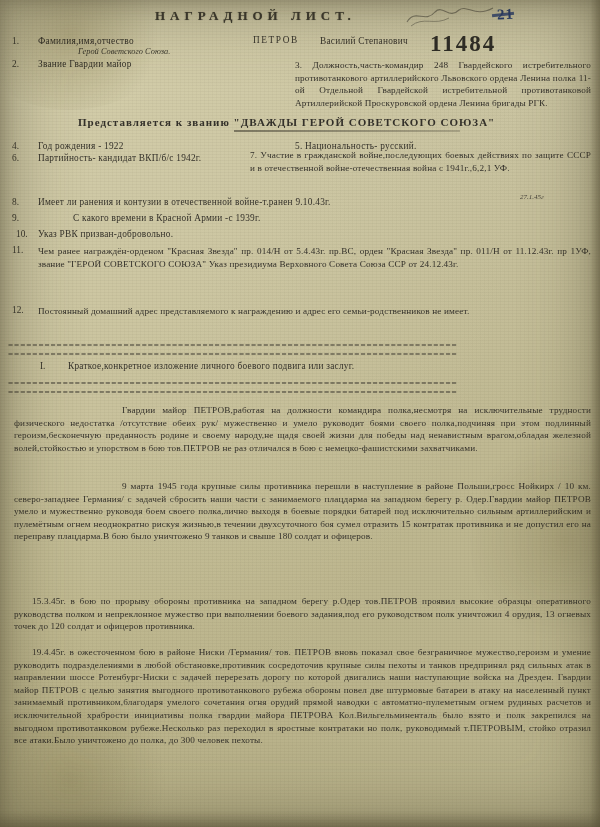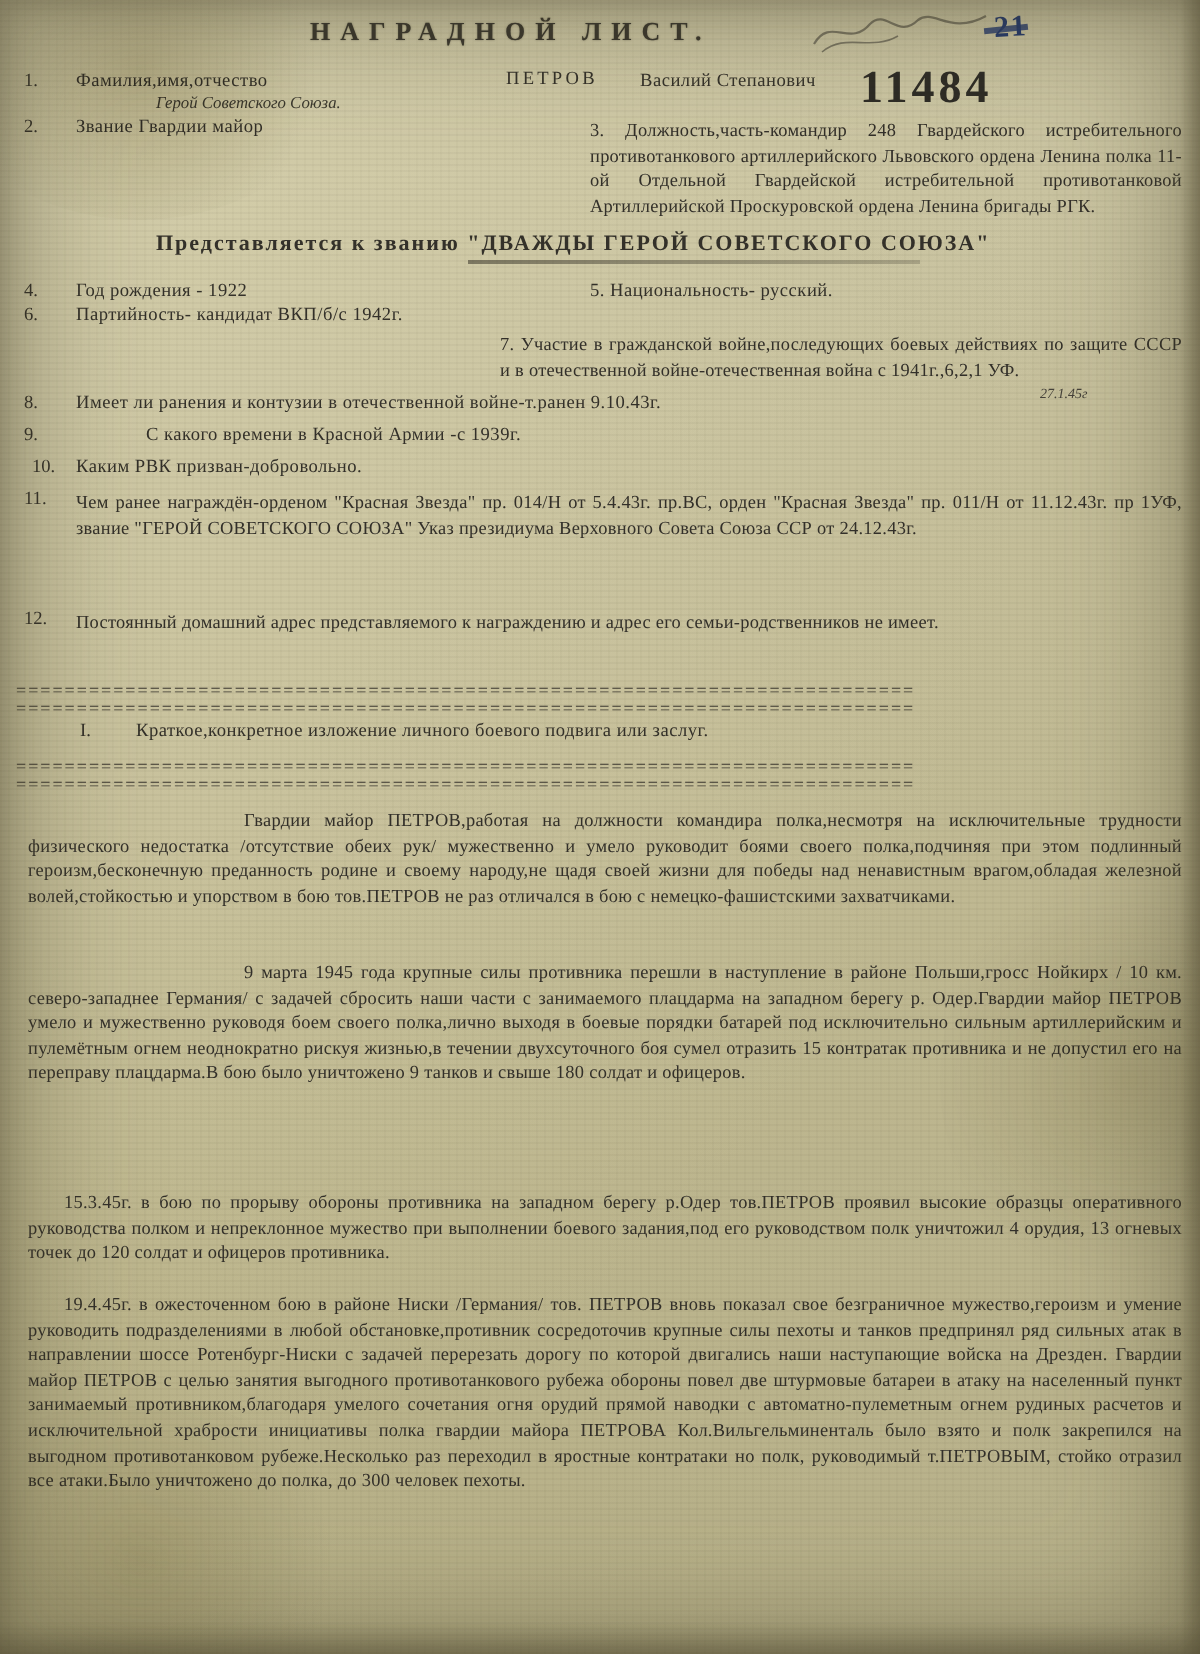--- a/index.html
+++ b/index.html
@@ -200,31 +200,31 @@
 
     <div class="line big" style="top:117px; left:78px;">Представляется к званию "ДВАЖДЫ ГЕРОЙ СОВЕТСКОГО СОЮЗА"</div>
     <div class="underline-wavy" style="top:130px; left:234px; width:226px;"></div>
 
     <div class="num" style="top:141px; left:12px;">4.</div>
     <div class="line" style="top:141px; left:38px;">Год рождения - 1922</div>
     <div class="line" style="top:141px; left:295px;">5. Национальность- русский.</div>
 
     <div class="num" style="top:153px; left:12px;">6.</div>
     <div class="line" style="top:153px; left:38px;">Партийность- кандидат ВКП/б/с 1942г.</div>
-    <div class="para" style="top:166px; left:250px; width:341px;">7. Участие в гражданской войне,последующих боевых действиях по защите СССР и в отечественной войне-отечественная война с 1941г.,6,2,1 УФ.</div>
+    <div class="para" style="top:149px; left:250px; width:341px;">7. Участие в гражданской войне,последующих боевых действиях по защите СССР и в отечественной войне-отечественная война с 1941г.,6,2,1 УФ.</div>
 
     <div class="num" style="top:197px; left:12px;">8.</div>
     <div class="line" style="top:197px; left:38px;">Имеет ли ранения и контузии в отечественной войне-т.ранен 9.10.43г.</div>
     <div class="smallmark" style="top:193px; left:520px;text-align:center;">27.1.45г</div>
 
     <div class="num" style="top:213px; left:12px;">9.</div>
     <div class="line" style="top:213px; left:38px;margin-left:35px;">С какого времени в Красной Армии -с 1939г.</div>
 
     <div class="num" style="top:229px; left:16px;">10.</div>
-    <div class="line" style="top:229px; left:38px;">Каким РВК призван-добровольно.</div>
+    <div class="line" style="top:229px; left:38px;">Указ РВК призван-добровольно.</div>
 
     <div class="num" style="top:245px; left:12px;">11.</div>
     <div class="para" style="top:245px; left:38px; width:553px;">Чем ранее награждён-орденом "Красная Звезда" пр. 014/Н от 5.4.43г. пр.ВС, орден "Красная Звезда" пр. 011/Н от 11.12.43г. пр 1УФ, звание "ГЕРОЙ СОВЕТСКОГО СОЮЗА" Указ президиума Верховного Совета Союза ССР от 24.12.43г.</div>
 
     <div class="num" style="top:305px; left:12px;">12.</div>
     <div class="para" style="top:305px; left:38px; width:553px;">Постоянный домашний адрес представляемого к награждению и адрес его семьи-родственников не имеет.</div>
 
     <div class="dashrow" style="top:340px; left:8px;">==========================================================================</div>
     <div class="dashrow" style="top:349px; left:8px;">==========================================================================</div>
 

